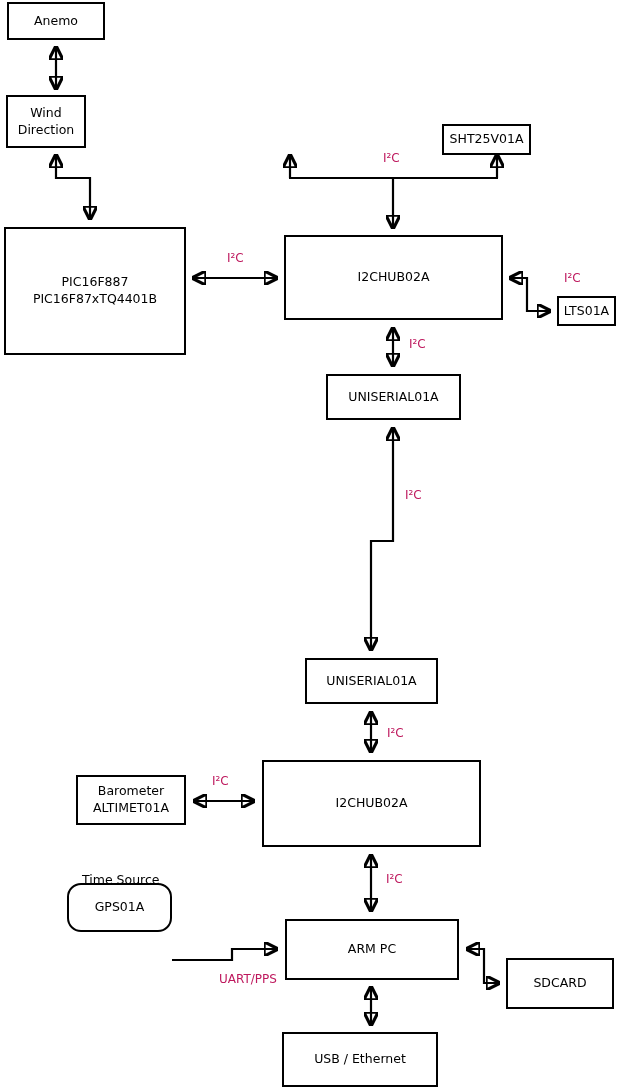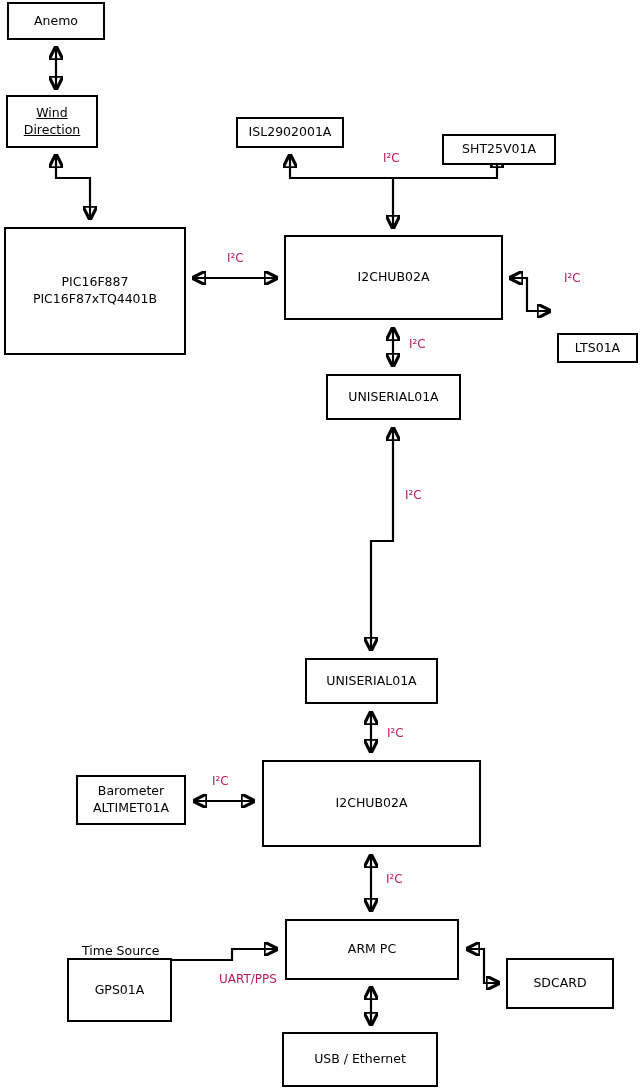--- a/index.html
+++ b/index.html
@@ -98,44 +98,43 @@
 
     <path d="M 172 960 L 232 960 L 232 949 L 277 949" marker-end="url(#arrow)"></path>
 
     <path d="M 467 949 L 484 949 L 484 983 L 499 983" marker-start="url(#arrow)" marker-end="url(#arrow)"></path>
 
     <line x1="371" y1="987" x2="371" y2="1025" marker-start="url(#arrow)" marker-end="url(#arrow)"></line>
   </svg>
 
   <div class="node" style="left:7px; top:2px; width:98px; height:38px;">Anemo</div>
 
-  <div class="node" style="left:6px; top:95px; width:92px; height:53px;text-decoration:underline;">Wind
+  <div class="node" style="left:6px; top:95px; width:80px; height:53px;">Wind
 Direction</div>
 
   <div class="node" style="left:4px; top:227px; width:182px; height:128px;">PIC16F887
 PIC16F87xTQ4401B</div>
 
-  <div class="node" style="left:236px; top:117px; width:108px; height:31px;">ISL2902001A</div>
 
-  <div class="node" style="left:442px; top:134px; width:114px; height:31px;">SHT25V01A</div>
+  <div class="node" style="left:442px; top:124px; width:89px; height:31px;">SHT25V01A</div>
 
   <div class="node" style="left:284px; top:235px; width:219px; height:85px;">I2CHUB02A</div>
 
-  <div class="node" style="left:557px; top:296px; width:81px; height:30px;margin-top:37px;">LTS01A</div>
+  <div class="node" style="left:557px; top:296px; width:59px; height:30px;">LTS01A</div>
 
   <div class="node" style="left:326px; top:374px; width:135px; height:46px;">UNISERIAL01A</div>
 
   <div class="node" style="left:305px; top:658px; width:133px; height:46px;">UNISERIAL01A</div>
 
   <div class="node" style="left:262px; top:760px; width:219px; height:87px;">I2CHUB02A</div>
 
   <div class="node" style="left:76px; top:775px; width:110px; height:50px;">Barometer
 ALTIMET01A</div>
 
-  <div class="node" style="left:67px; top:958px; width:105px; height:64px;">GPS01A</div>
+  <div class="node" style="left:67px; top:883px; width:105px; height:49px;border-radius:14px;">GPS01A</div>
 
   <div class="node" style="left:506px; top:958px; width:108px; height:51px;">SDCARD</div>
 
   <div class="node" style="left:285px; top:919px; width:174px; height:61px;">ARM PC</div>
 
   <div class="node" style="left:282px; top:1032px; width:156px; height:55px;">USB / Ethernet</div>
 
   <div class="edge-label" style="left:383px; top:152px;">I²C</div>
 
   <div class="edge-label" style="left:227px; top:252px;">I²C</div>
@@ -147,15 +146,15 @@
   <div class="edge-label" style="left:405px; top:489px;">I²C</div>
 
   <div class="edge-label" style="left:387px; top:727px;">I²C</div>
 
   <div class="edge-label" style="left:212px; top:775px;">I²C</div>
 
   <div class="edge-label" style="left:386px; top:873px;">I²C</div>
 
   <div class="edge-label" style="left:191px; top:973px;margin-left:28px;">UART/PPS</div>
 
-  <div class="free-label" style="left:82px; top:945px;">Time Source</div>
+  <div class="free-label" style="left:82px; top:874px;">Time Source</div>
 
 </div>
 
 </body></html>

